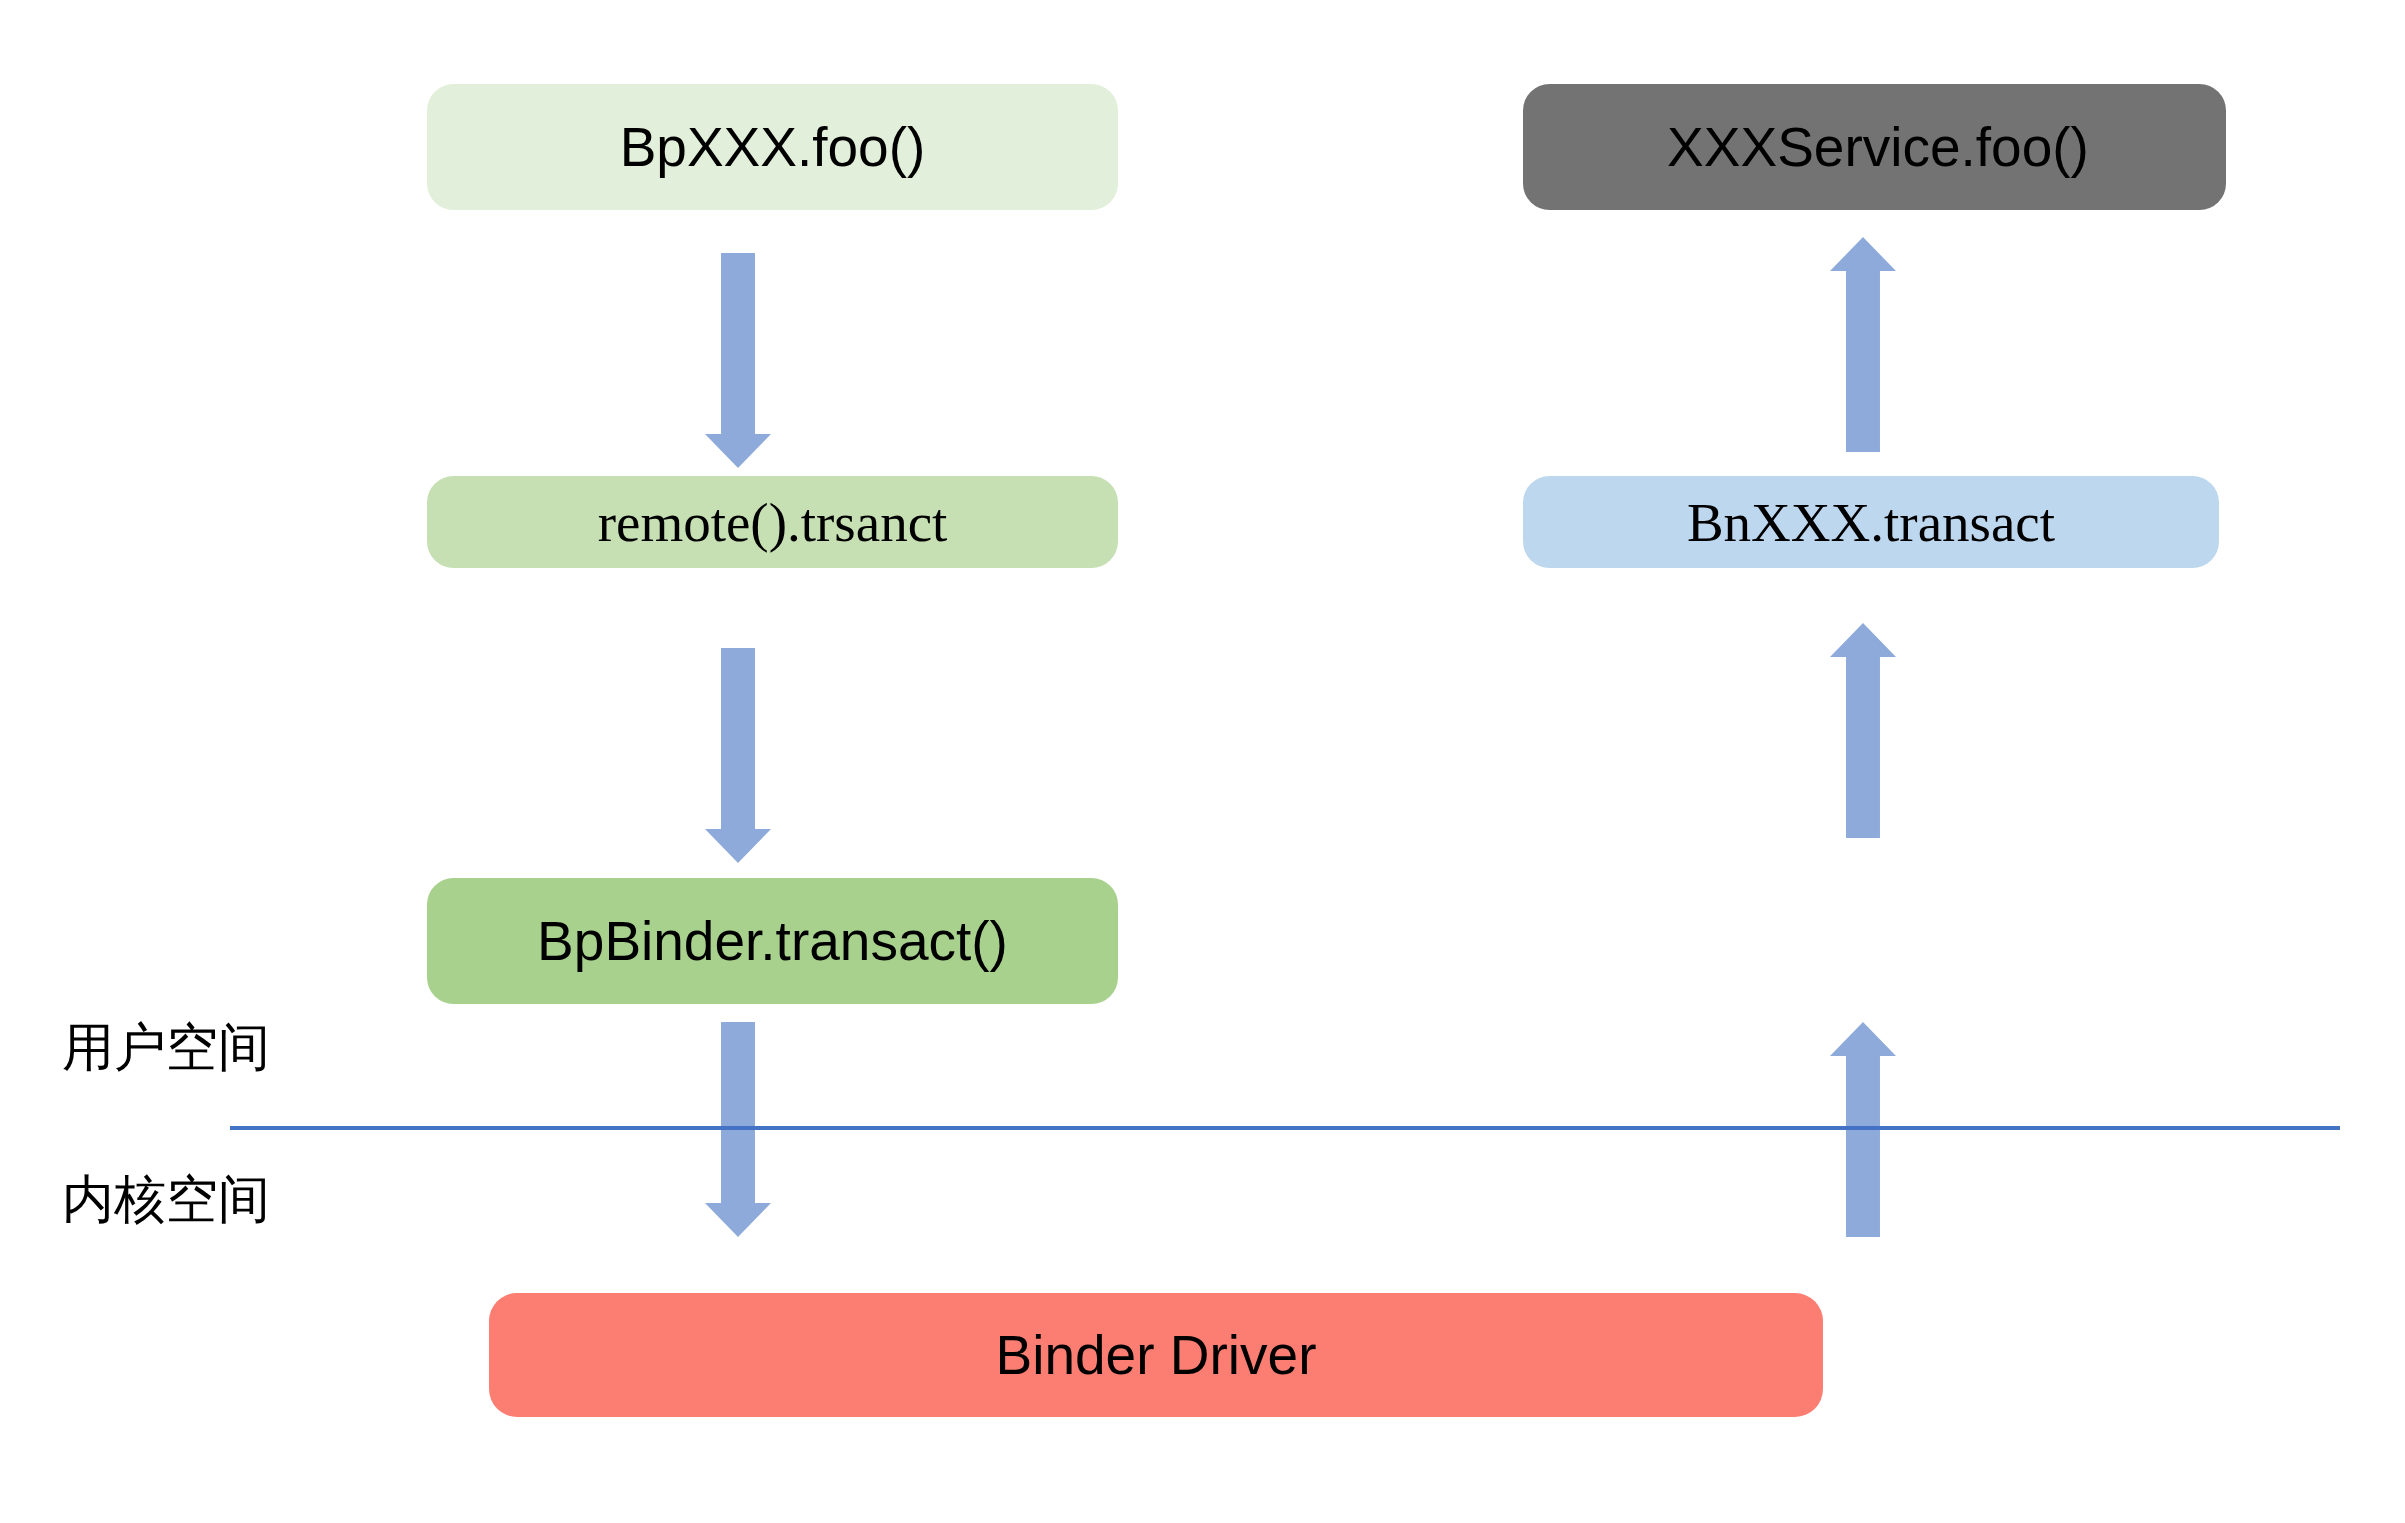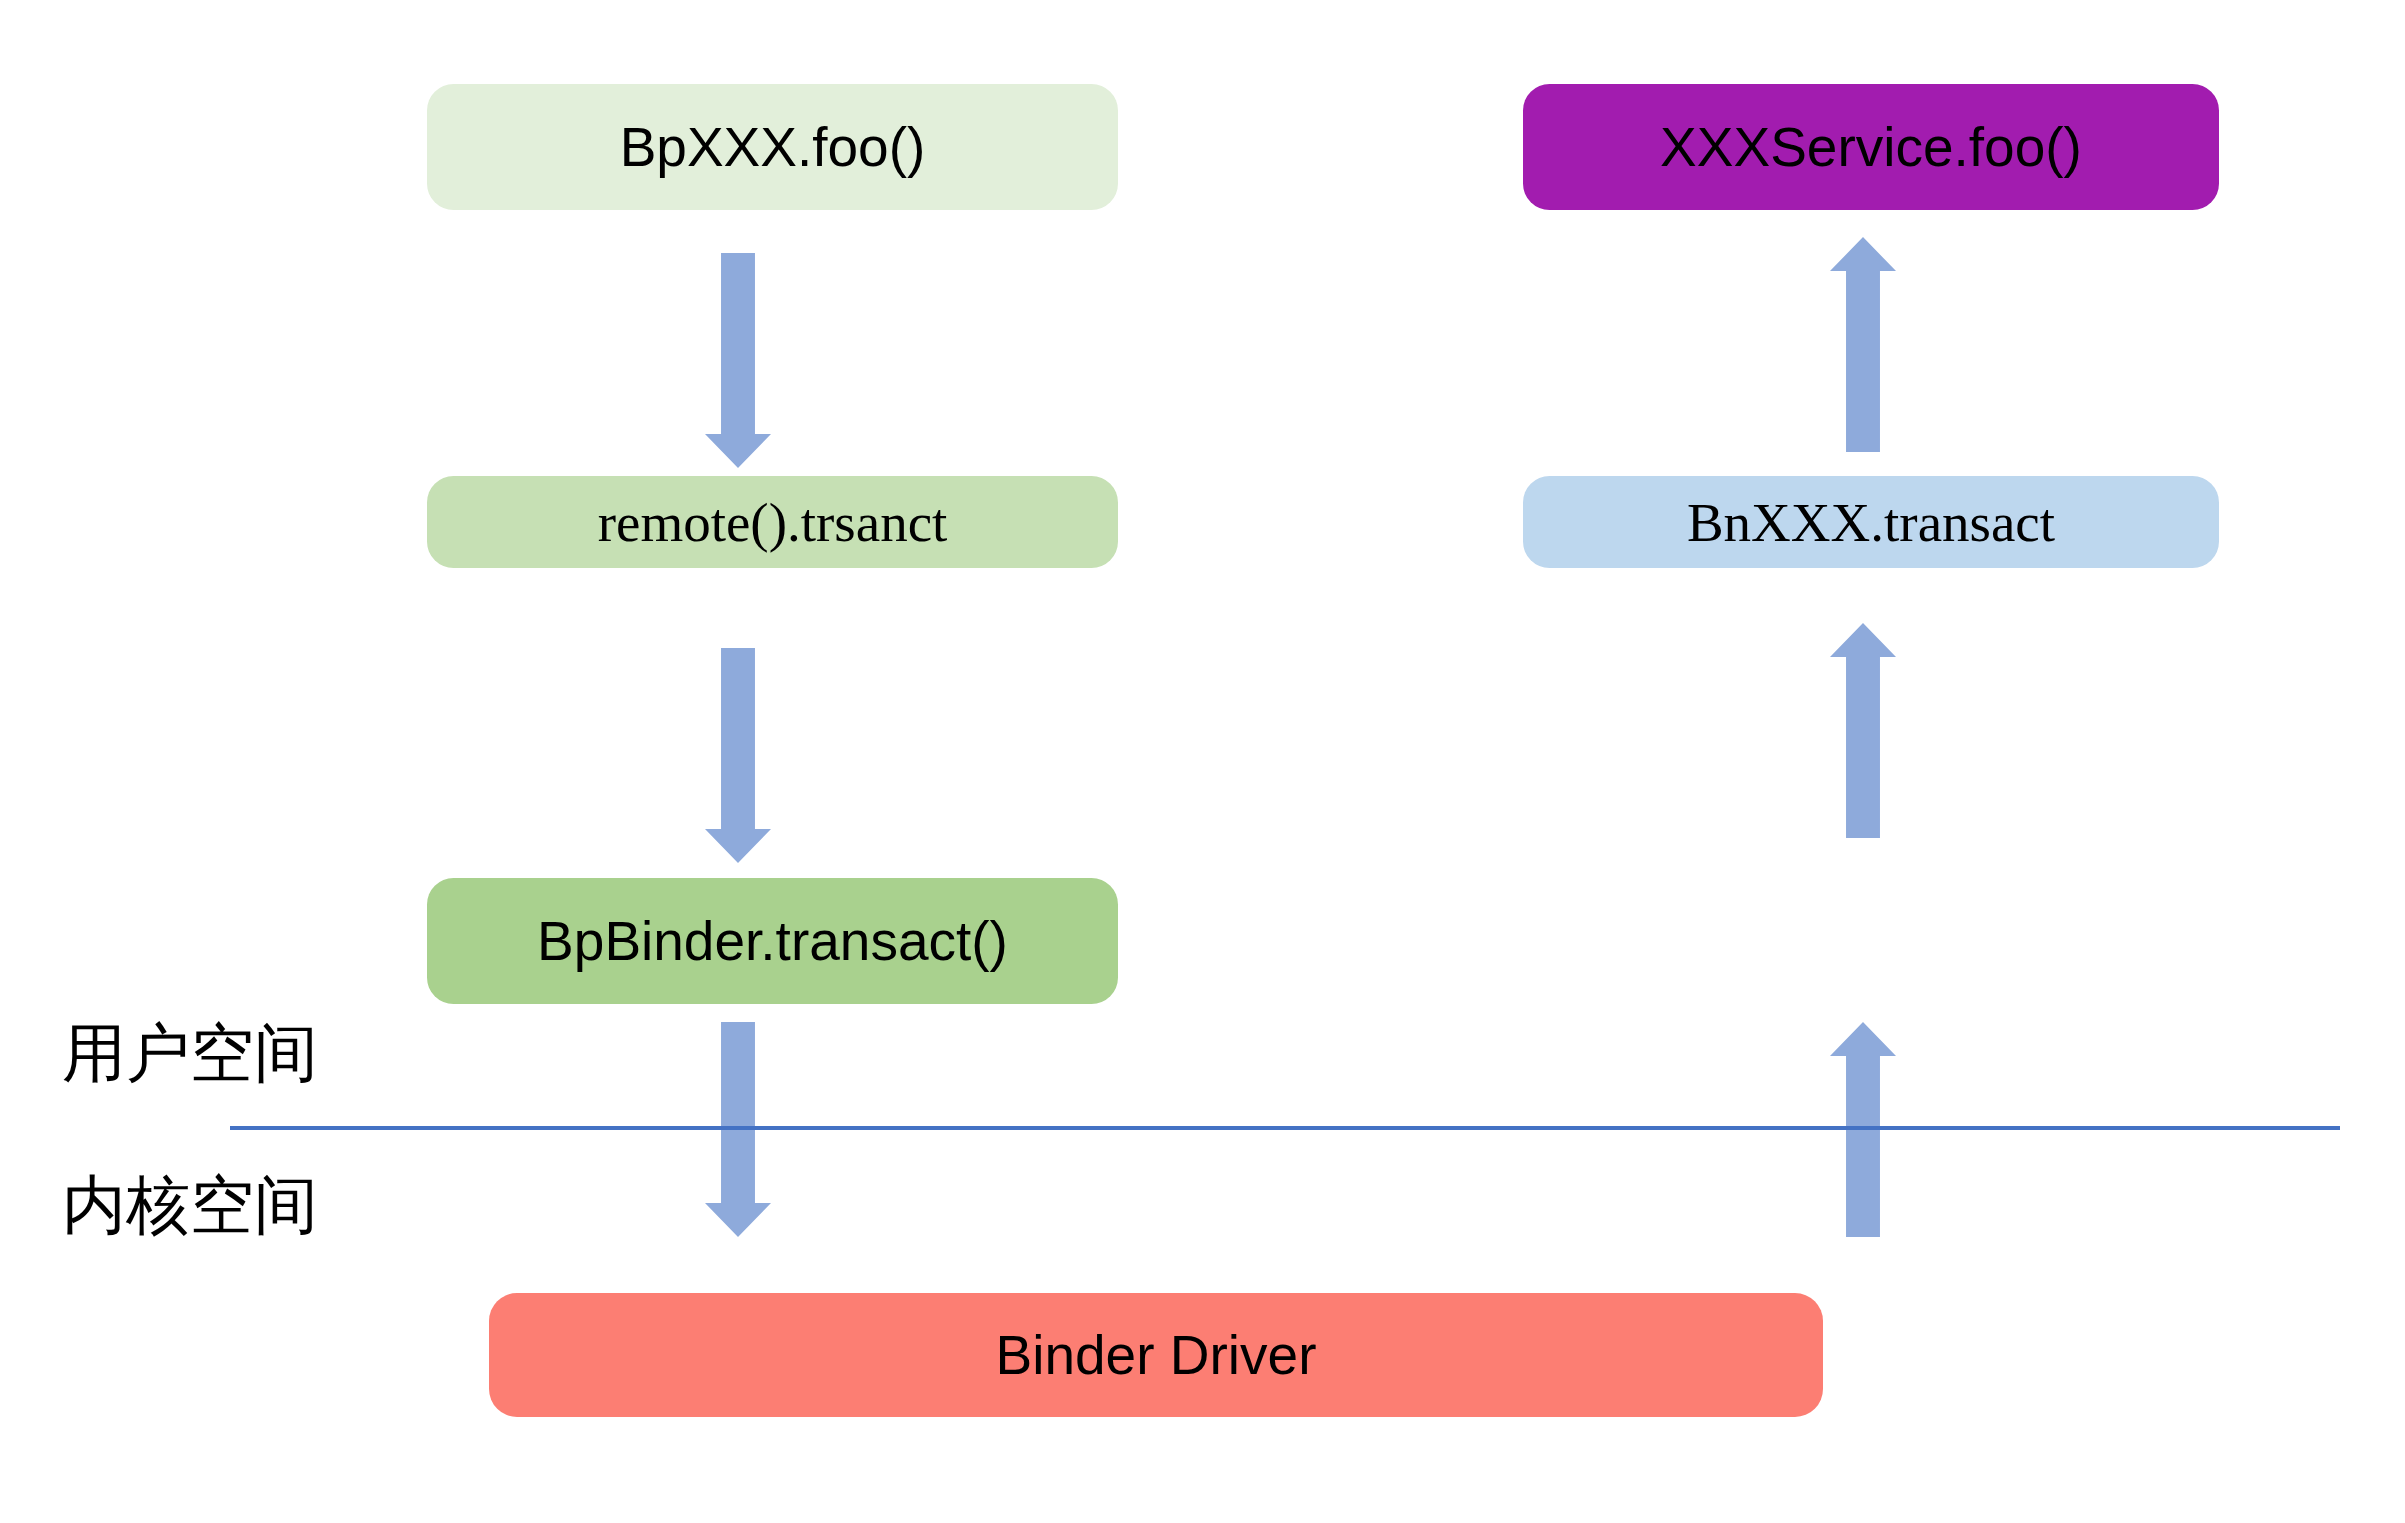--- a/index.html
+++ b/index.html
@@ -57,21 +57,21 @@
     position: absolute;
     left: 230px;
     top: 1126px;
     width: 2110px;
     height: 3.8px;
     background: var(--divider-color, #4472c4);
   }
   .space-label {
     position: absolute;
     left: 62px;
-    font-size: 64px;
+    font-size: 52px;
     line-height: 1.05;
     color: #000000;
     white-space: nowrap;
   }
   .label-user   { top: 1020px; }
   .label-kernel { top: 1172px; }
 </style>
 </head>
 <body>
 
@@ -94,21 +94,21 @@
   </div>
 
   <div class="node node-l node-3" style="background-color: rgb(169, 209, 142);">BpBinder.transact()</div>
 
   <div class="arrow arrow-left a-bot">
     <svg viewBox="0 0 70 227" preserveAspectRatio="none" aria-hidden="true">
       <polygon points="17,0 53,0 53,191 70,191 35,227 0,191 17,191" fill="currentColor"></polygon>
     </svg>
   </div>
 
-  <div class="node node-r node-1" style="background-color: #a21caf;">XXXService.foo()</div>
+  <div class="node node-r node-1" style="background-color: #737373; padding-left: 7px;">XXXService.foo()</div>
 
   <div class="arrow arrow-right a-rtop">
     <svg viewBox="0 0 70 227" preserveAspectRatio="none" aria-hidden="true">
       <polygon points="35,0 70,36 53,36 53,227 17,227 17,36 0,36" fill="currentColor"></polygon>
     </svg>
   </div>
 
   <div class="node node-r node-2" style="background-color: rgb(189, 215, 238);">BnXXX.transact</div>
 
   <div class="arrow arrow-right a-rmid">

